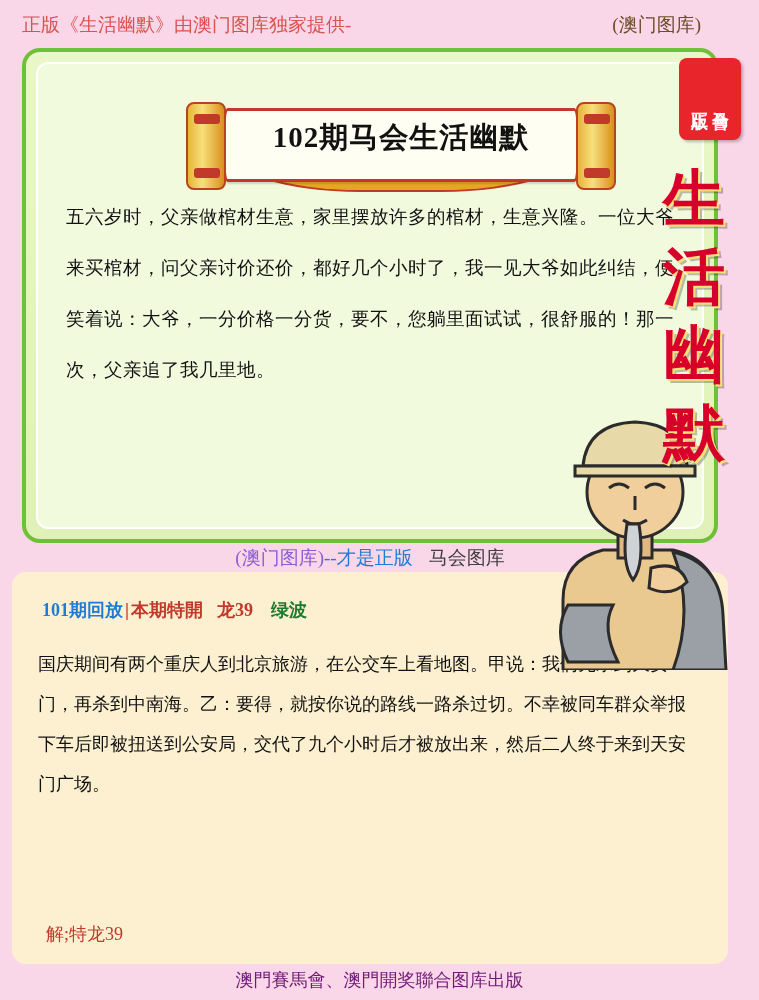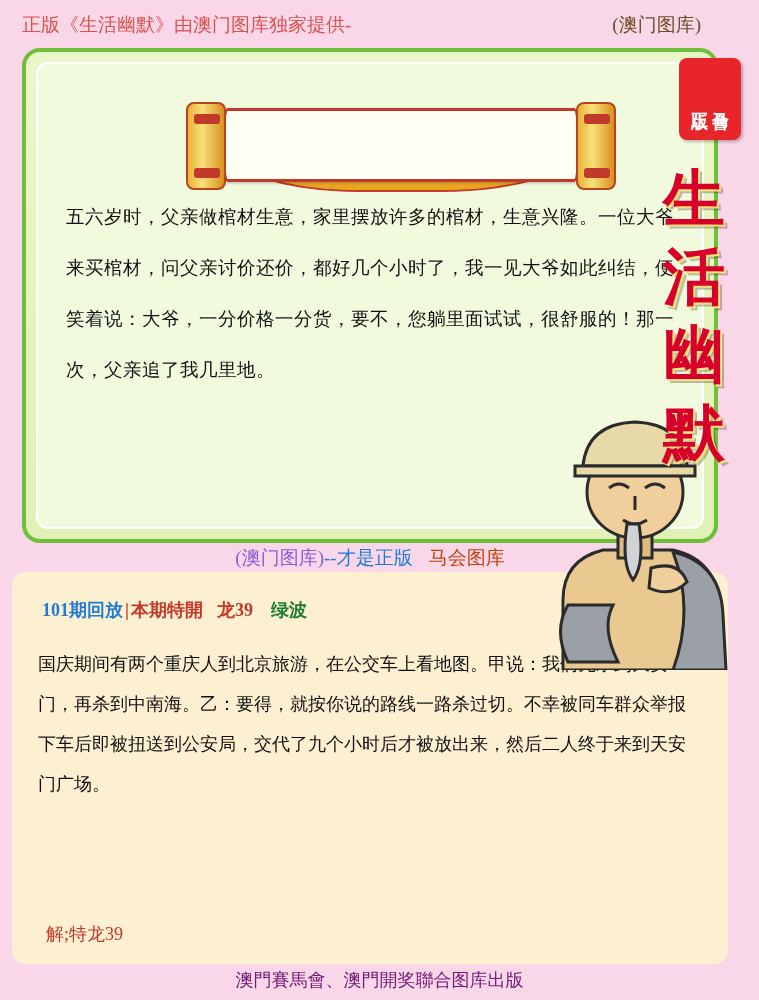--- a/index.html
+++ b/index.html
@@ -123,21 +123,21 @@
   .green-caption {
     position: absolute;
     left: 22px; top: 545px;
     width: 696px;
     text-align: center;
     font-size: 19px;
     font-family: "Liberation Serif", serif;
   }
   .green-caption .p1 { color: #8b5fd6; }
   .green-caption .p2 { color: #1f7bd6; text-align: right; }
-  .green-caption .p3 { color: #c2410c; margin-left: 16px; }
+  .green-caption .p3 { color: #404040; margin-left: 16px; }
 
   
   .cream-panel {
     position: absolute;
     left: 12px; top: 572px;
     width: 716px; height: 392px;
     background: #fdf0d0;
     border-radius: 14px;
   }
   .cream-head {
@@ -239,20 +239,21 @@
 </div>
 
 <div class="green-panel">
   <div class="green-inner"></div>
 
   <div class="banner">
     <div class="banner-arc"></div>
     <div class="banner-body"></div>
     <div class="roller left"></div>
     <div class="roller right"></div>
+    <div class="banner-title">102期马会生活幽默</div>
   </div>
 
   <div class="story">五六岁时，父亲做棺材生意，家里摆放许多的棺材，生意兴隆。一位大爷来买棺材，问父亲讨价还价，都好几个小时了，我一见大爷如此纠结，便笑着说：大爷，一分价格一分货，要不，您躺里面试试，很舒服的！那一次，父亲追了我几里地。</div>
 </div>
 
 <div class="green-caption">
   <span class="p1">(澳门图库)</span><span class="p2">--才是正版</span><span class="p3">马会图库</span>
 </div>
 
 <div class="stamp">

